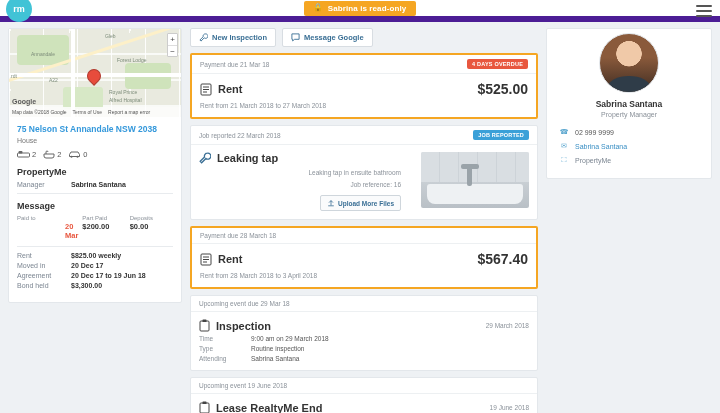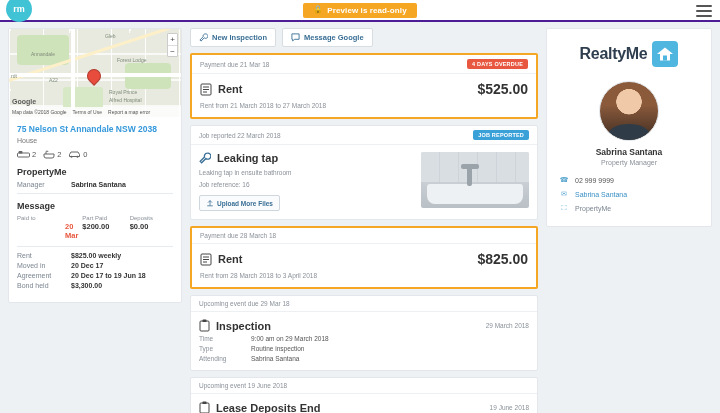--- a/index.html
+++ b/index.html
@@ -8,21 +8,21 @@
     font-family: "Liberation Sans", sans-serif;
     background: #eef1f4;
     overflow: hidden;
   }
   .app { position: relative; width: 720px; height: 413px; }
 
   
   .topbar {
     position: absolute; top: 0; left: 0; right: 0; height: 22px;
     background: #ffffff;
-    border-bottom: 2px solid #4c1d95;
+    border-bottom: 6px solid #4c1d95;
     display: flex; align-items: center; justify-content: center;
   }
   .preview-pill {
     background: #f5a623; color: #fff;
     font-size: 8px; font-weight: bold;
     padding: 3px 10px; border-radius: 2px;
     display: flex; align-items: center; gap: 4px;
     letter-spacing: .1px;
   }
   .lock-icon { font-size: 8px; line-height: 1; }
@@ -143,21 +143,21 @@
   }
   .badge.red { background: #e8573f; }
   .badge.blue { background: #3aa0d8; }
   .item-body { padding: 7px 8px 8px 8px; }
   .row-main { display: flex; align-items: center; justify-content: space-between; }
   .row-title { display: flex; align-items: center; gap: 6px; font-size: 11px; font-weight: bold; color: #333; }
   .row-title svg { display: block; }
   .amount { font-size: 14px; font-weight: bold; color: #333; }
   .row-sub { font-size: 6.5px; color: #8a9199; margin-top: 5px; }
 
-  .maint { display: flex; gap: 20px; }
+  .maint { display: flex; gap: 20px; text-align: right; }
   .maint-left { flex: 1 1 auto; min-width: 0; }
   .maint-photo {
     width: 108px; height: 56px; flex: none; border-radius: 2px; overflow: hidden;
     background: linear-gradient(180deg, #dfe3e6 0%, #c8ced3 55%, #b9c0c6 100%);
     position: relative;
   }
   .maint-photo .basin { position:absolute; left:6px; right:6px; bottom:4px; height:20px; background:#eef1f3; border-radius:3px 3px 8px 8px;}
   .maint-photo .tap { position:absolute; left:46px; top:12px; width:5px; height:22px; background:#9aa3a9; border-radius:2px;}
   .maint-photo .tap2 { position:absolute; left:40px; top:12px; width:18px; height:5px; background:#9aa3a9; border-radius:2px;}
   .maint-photo .tile { position:absolute; left:0; top:0; right:0; height:30px; background:repeating-linear-gradient(90deg,#d9dee2 0 18px,#cdd3d8 18px 19px);}
@@ -201,21 +201,21 @@
 </style>
 </head>
 <body>
 
 <div class="app">
 
   <div class="topbar">
     <div class="logo">rm</div>
     <div class="preview-pill">
       <span class="lock-icon">🔒</span>
-      <span>Preview is read-only</span>
+      <span>Sabrina is read-only</span>
     </div>
     <div class="hamburger">
         <i></i>
         <i></i>
         <i></i>
       </div>
   </div>
 
   <div class="cols">
 
@@ -398,21 +398,21 @@
           </div>
           <div class="item-body">
             <div class="row-main">
               <div class="row-title">
                 <svg width="12" height="13" viewBox="0 0 12 13">
                     <rect x="1" y="1" width="10" height="11" rx="1" fill="none" stroke="#444"></rect>
                     <path d="M3 4h6M3 6.5h6M3 9h4" stroke="#444"></path>
                   </svg>
                 <span>Rent</span>
               </div>
-              <div class="amount">$825.00</div>
+              <div class="amount">$567.40</div>
             </div>
             <div class="row-sub">Rent from 28 March 2018 to 3 April 2018</div>
           </div>
         </div>
 
         <div class="item">
           <div class="item-head">
             <span>Upcoming event due 29 Mar 18</span>
           </div>
           <div class="item-body">
@@ -445,41 +445,32 @@
           <div class="item-head">
             <span>Upcoming event 19 June 2018</span>
           </div>
           <div class="item-body">
             <div class="row-main">
               <div class="row-title">
                 <svg width="11" height="13" viewBox="0 0 11 13">
                     <rect x="1" y="2" width="9" height="10" rx="1" fill="none" stroke="#444"></rect>
                     <rect x="3.5" y="0.5" width="4" height="2.5" rx="0.6" fill="#444"></rect>
                   </svg>
-                <span>Lease Deposits End</span>
+                <span>Lease RealtyMe End</span>
               </div>
               <div class="event-date">19 June 2018</div>
             </div>
           </div>
         </div>
 
       </div>
     </div>
 
     <div class="col-right">
       <div class="card">
-        <div class="brand">
-          <span class="brand-text">RealtyMe</span>
-          <span class="brand-mark">
-            <svg width="18" height="16" viewBox="0 0 18 16">
-                <path d="M9 1.5 17 8h-3v6.5H4V8H1z" fill="#fff"></path>
-                <rect x="7" y="9.5" width="4" height="5" fill="#4fb6e0"></rect>
-              </svg>
-          </span>
-        </div>
         <div class="avatar">
             <div class="shoulders"></div>
           </div>
         <div class="agent-name">Sabrina Santana</div>
         <div class="agent-role">Property Manager</div>
         <div class="contact">
           <div class="contact-row">
             <span class="ci">☎</span>
             <span>02 999 9999</span>
           </div>

